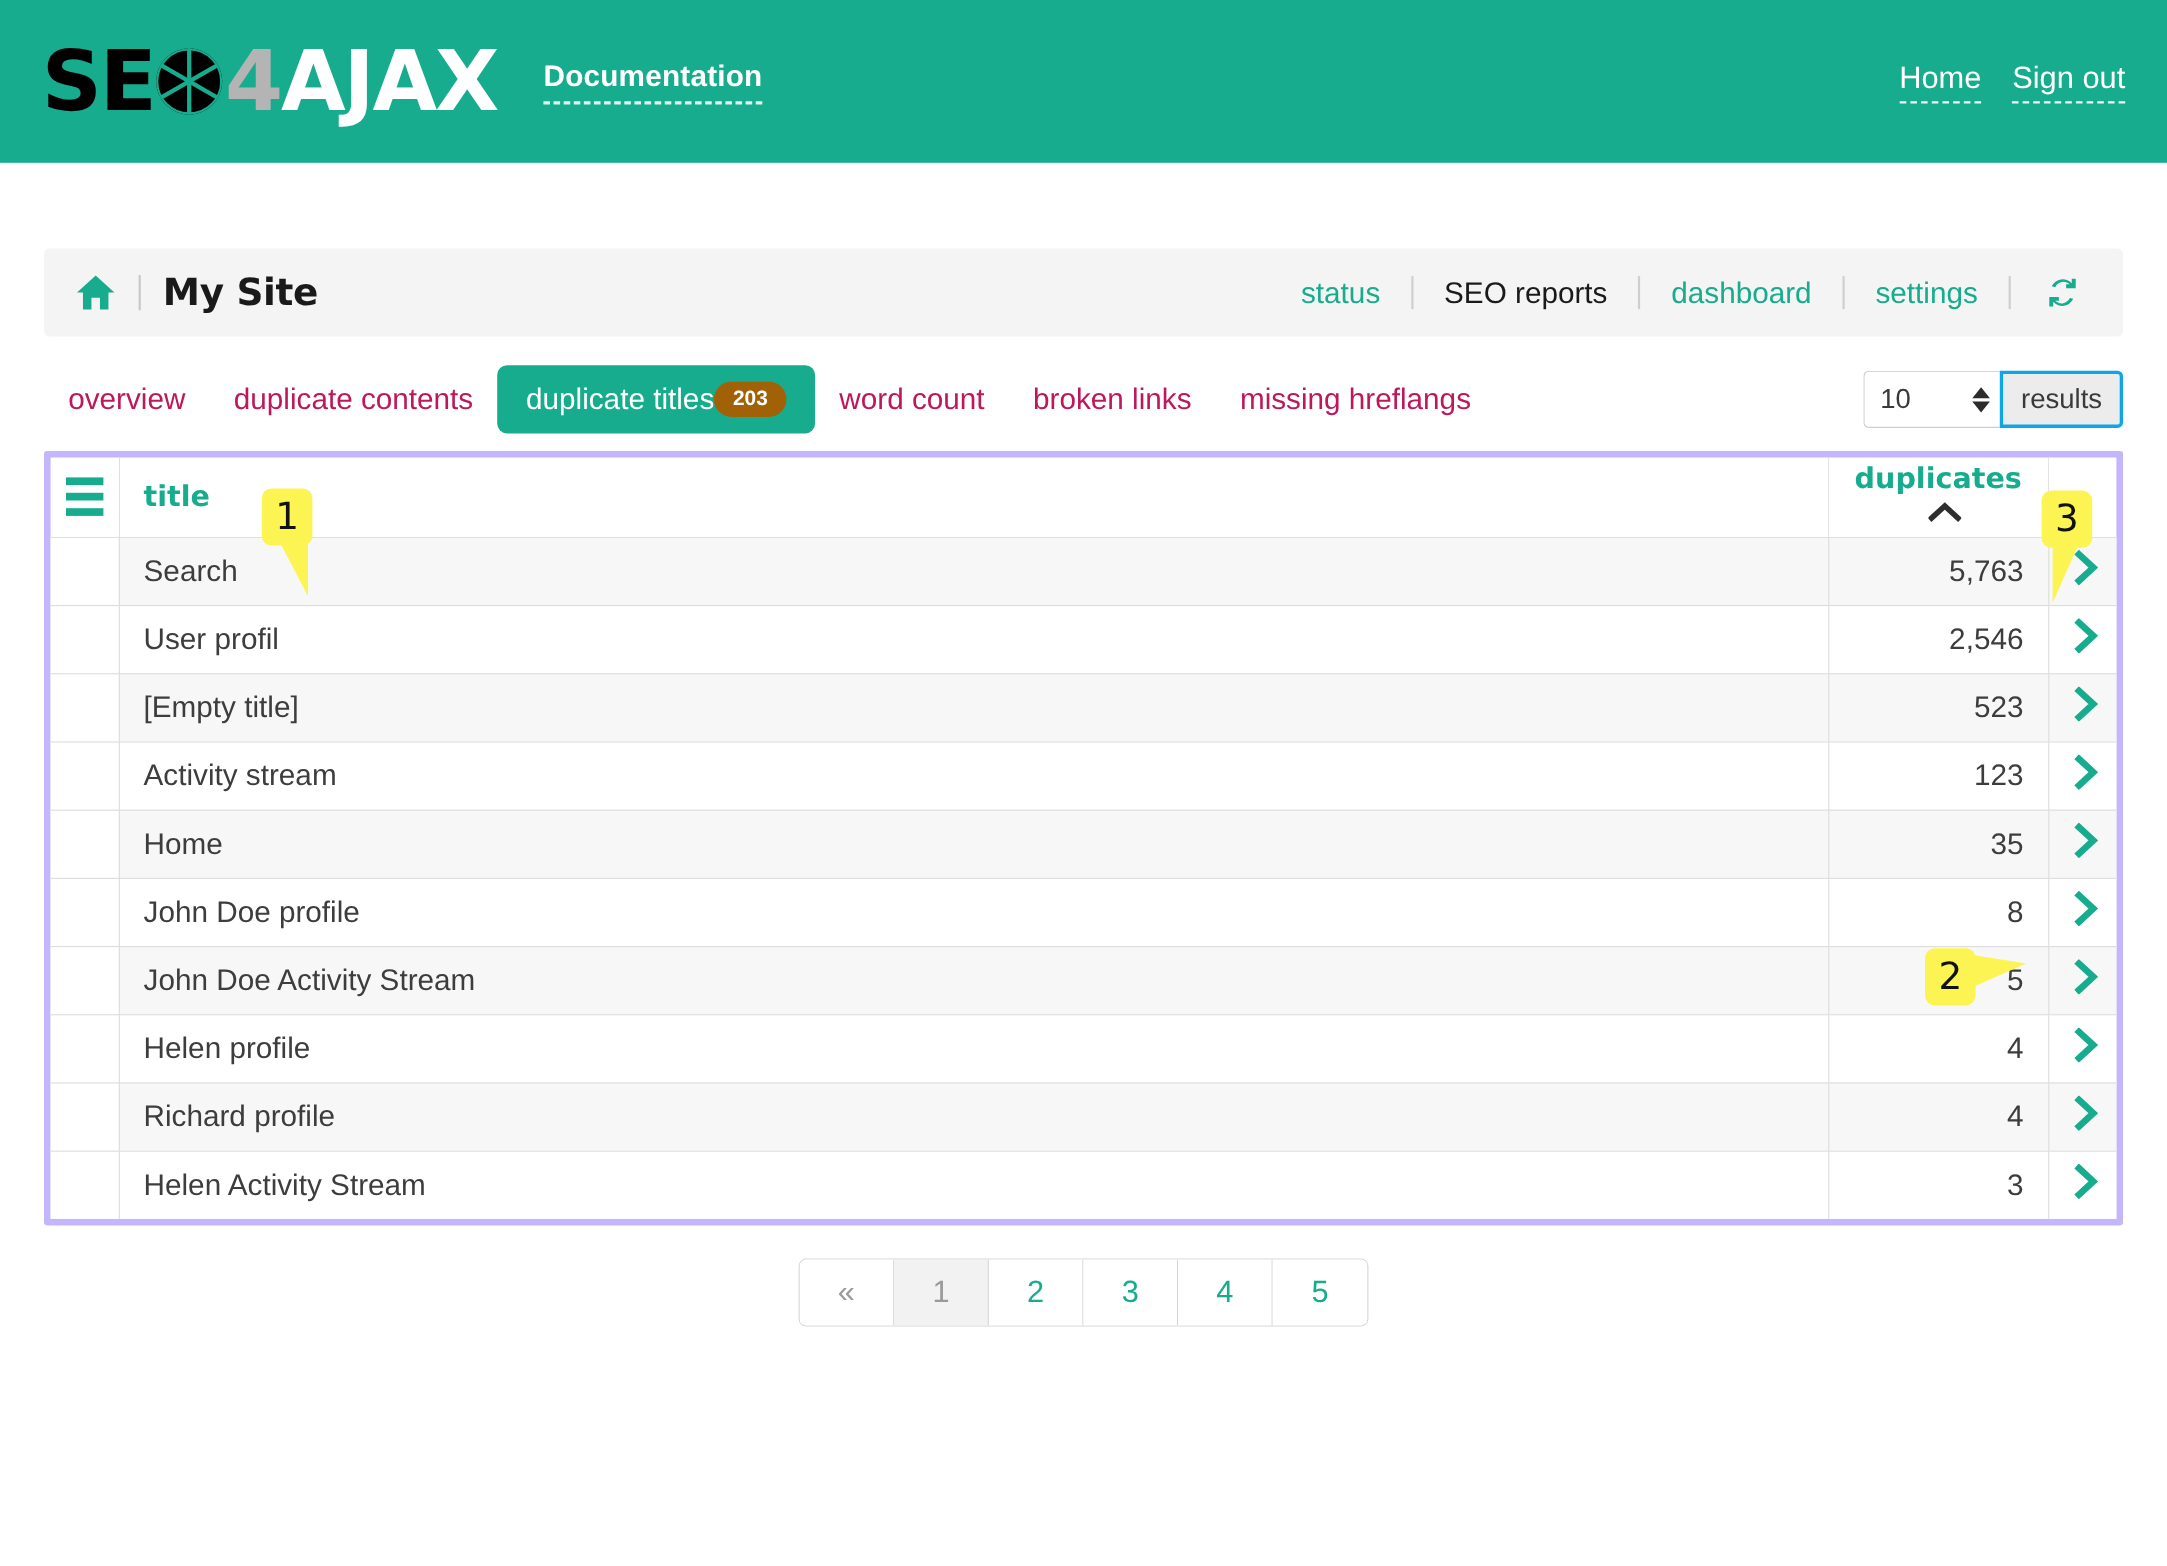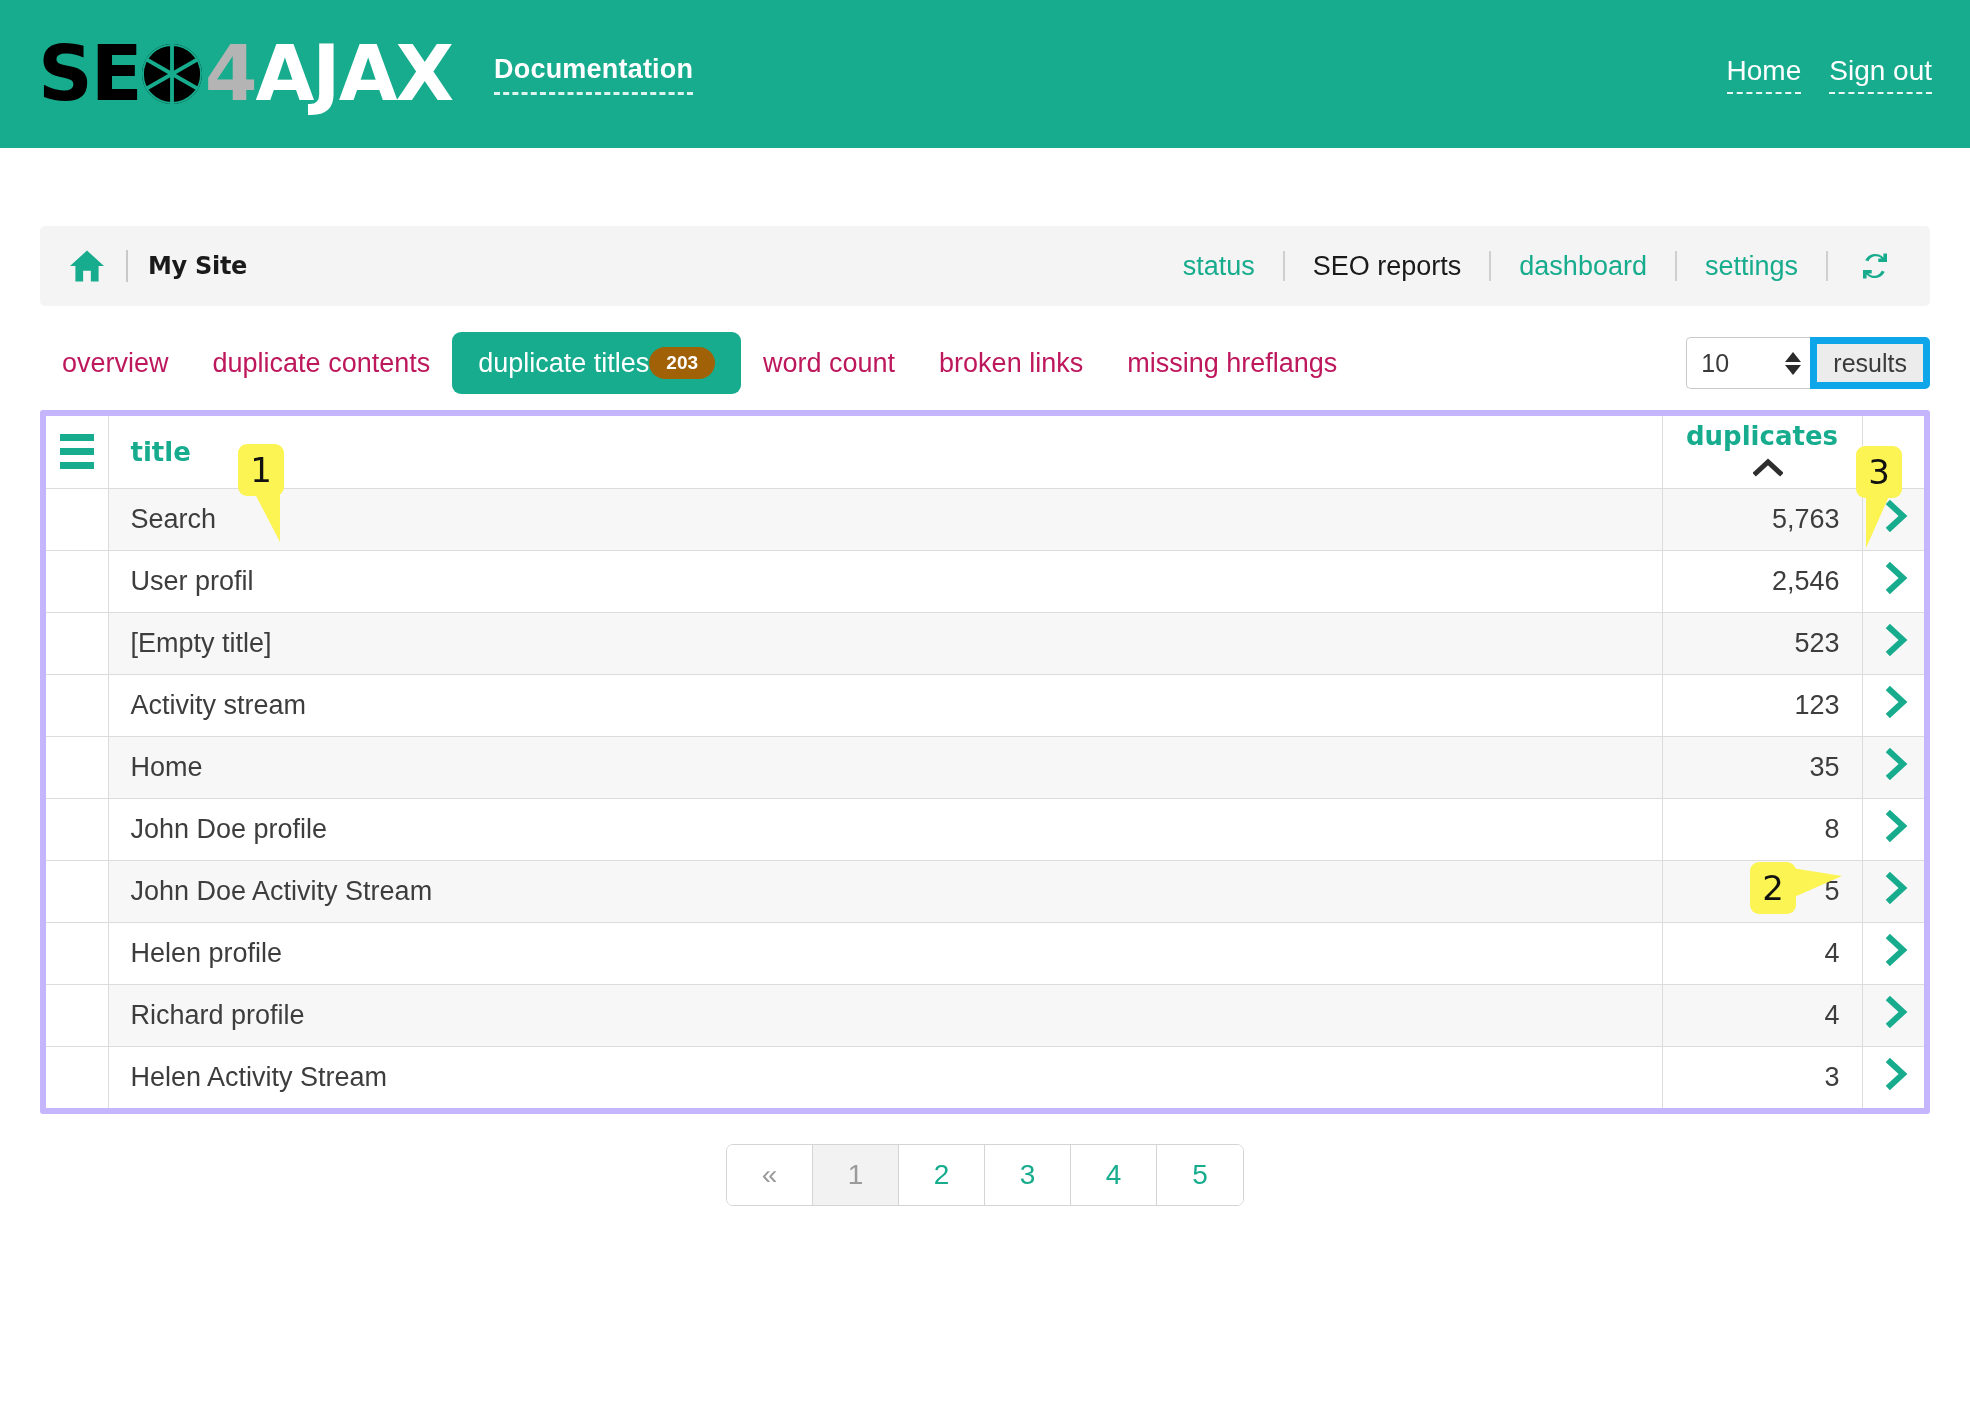--- a/index.html
+++ b/index.html
@@ -85,21 +85,21 @@
     padding: 0 34px 0 28px;
   }
   .home-icon { width: 38px; height: 34px; display:block; }
   .sitebar-sep {
     width: 2px; height: 32px;
     background: #c9c9c9;
     margin: 0 20px;
   }
   .site-name {
     font-family: "DejaVu Sans", sans-serif;
-    font-size: 24px;
+    font-size: 34px;
     font-weight: 700;
     color: #1a1a1a;
     letter-spacing: -.3px;
   }
   .sitebar-right {
     margin-left: auto;
     display: flex;
     align-items: center;
   }
   .sitebar-right a {
@@ -179,21 +179,21 @@
   .spin i {
     width: 0; height: 0;
     border-left: 8px solid transparent;
     border-right: 8px solid transparent;
     display:block;
   }
   .spin i.up { border-bottom: 10px solid #2b2b2b; }
   .spin i.dn { border-top: 10px solid #2b2b2b; }
   .results-label {
     background: #ececec;
-    border: 7px solid #0ea5e9;
+    border: 3px solid #0ea5e9;
     border-radius: 0 5px 5px 0;
     font-size: 25px;
     color: #3a3a3a;
     display: flex;
     align-items: center;
     padding: 0 16px;
   }
 
   
   .table-wrap {

